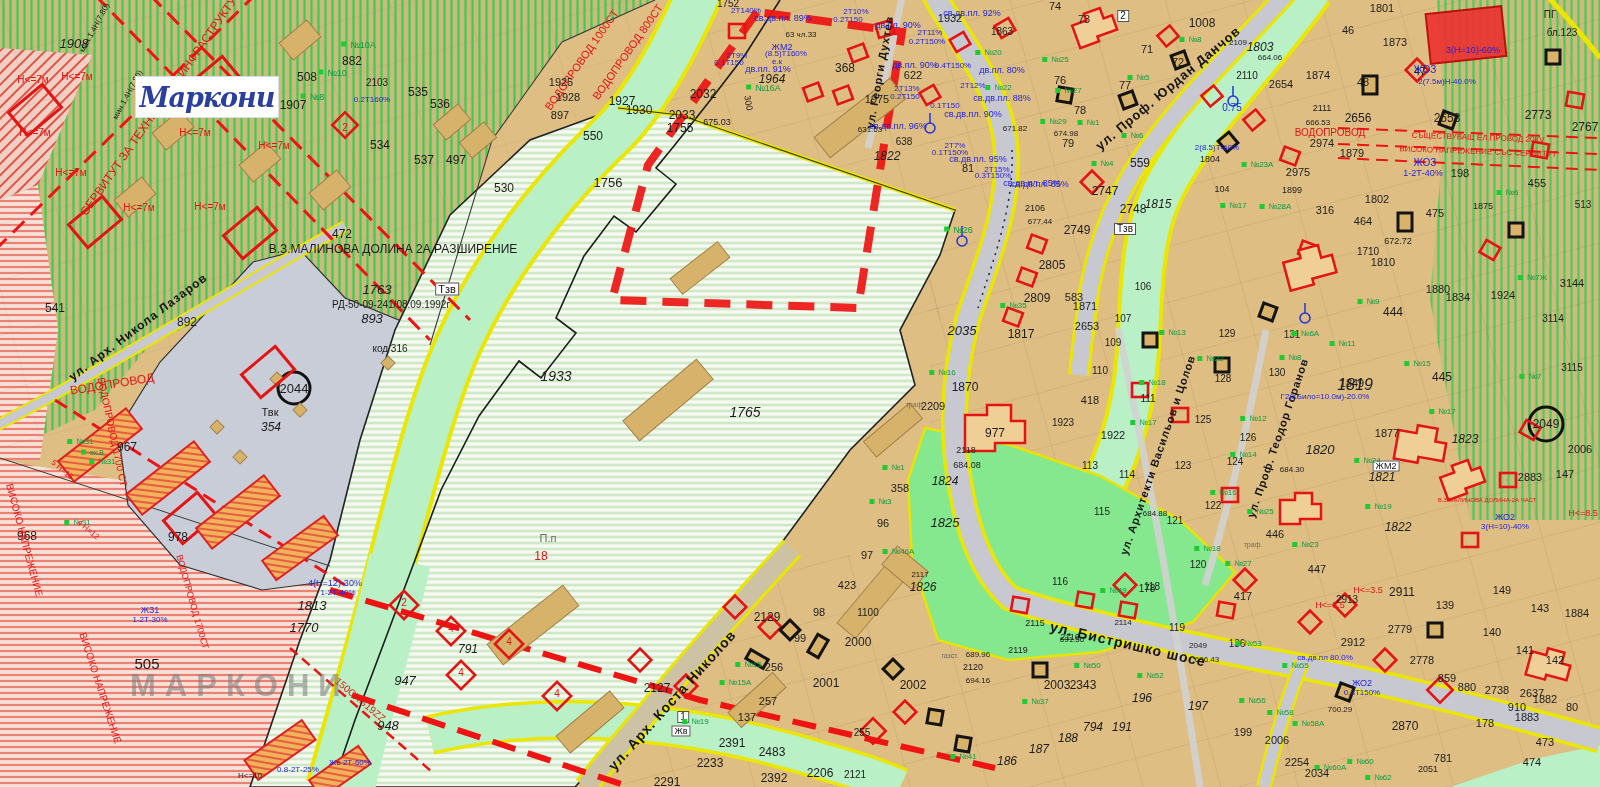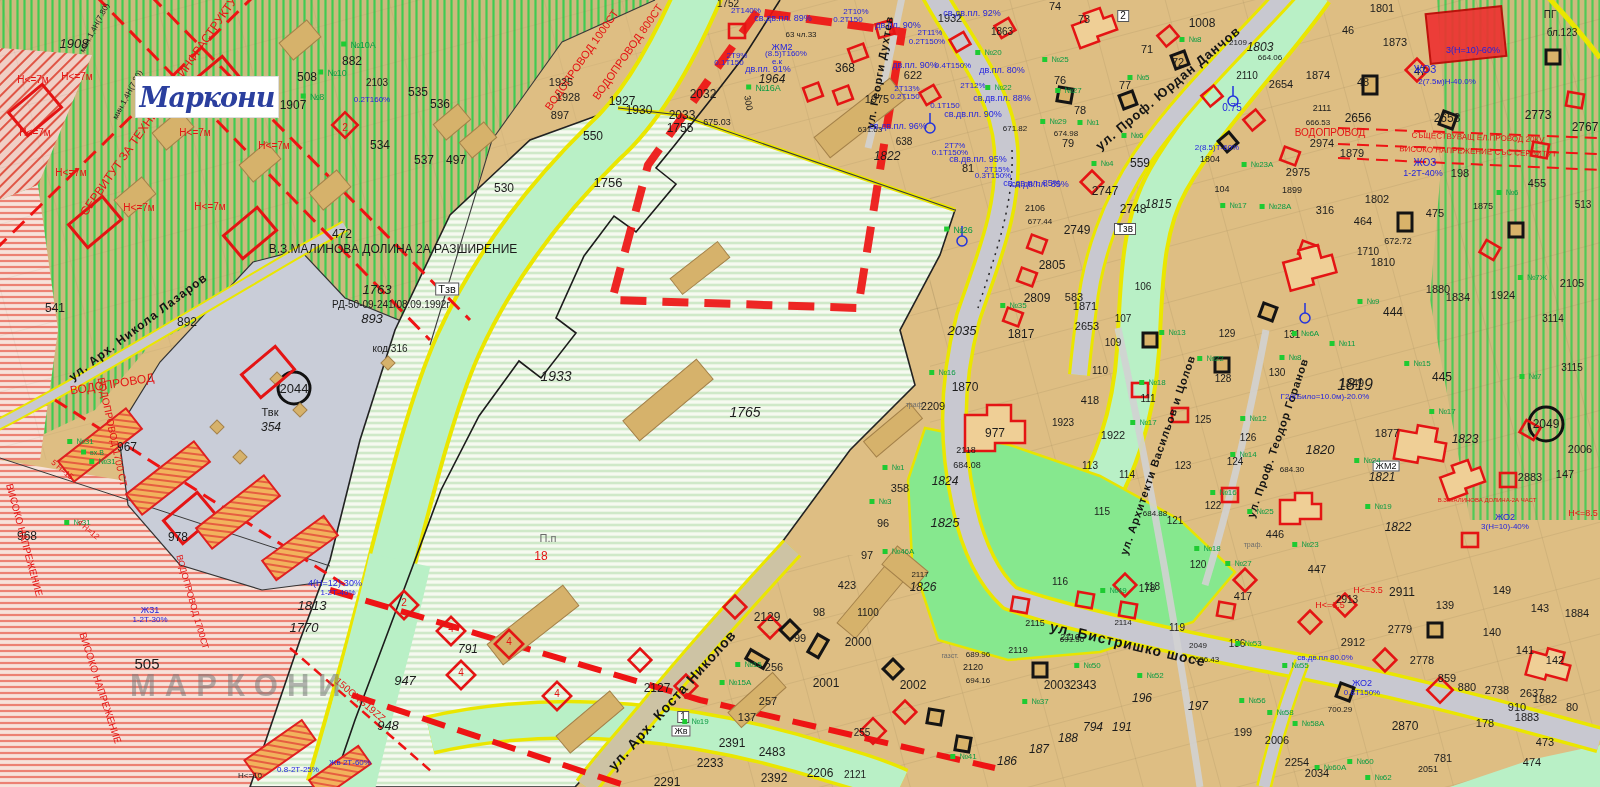--- a/index.html
+++ b/index.html
@@ -569,21 +569,21 @@
       <div class="lb ki" style="left: 1465px; top: 439px; font-size: 12px;">1823</div>
       <div class="lb ki" style="left: 1382px; top: 477px; font-size: 12px;">1821</div>
       <div class="lb bx" style="left: 1386px; top: 466px; font-size: 9px;">ЖМ2</div>
       <div class="lb g" style="left: 1372px; top: 461px; font-size: 8px;">№24</div>
       <div class="lb g" style="left: 1383px; top: 507px; font-size: 8px;">№19</div>
       <div class="lb ki" style="left: 1398px; top: 527px; font-size: 12px;">1822</div>
       <div class="lb k" style="left: 1546px; top: 424px; font-size: 12px;">2049</div>
       <div class="lb k" style="left: 1580px; top: 449px; font-size: 11px;">2006</div>
       <div class="lb k" style="left: 1530px; top: 477px; font-size: 11px;">2883</div>
       <div class="lb k" style="left: 1565px; top: 474px; font-size: 11px;">147</div>
-      <div class="lb k" style="left: 1572px; top: 283px; font-size: 11px;">2105</div>
+      <div class="lb k" style="left: 1572px; top: 283px; font-size: 11px;">3144</div>
       <div class="lb k" style="left: 1553px; top: 319px; font-size: 10px;">3114</div>
       <div class="lb k" style="left: 1572px; top: 368px; font-size: 10px;">3115</div>
       <div class="lb g" style="left: 1537px; top: 278px; font-size: 8px;">№7Ж</div>
       <div class="lb g" style="left: 1535px; top: 377px; font-size: 8px;">№7</div>
       <div class="lb r" style="left: 1487px; top: 500px; font-size: 6px;">В.З.МАЛИНОВА ДОЛИНА-2А ЧАСТ</div>
       <div class="lb b" style="left: 1505px; top: 517px; font-size: 9px;">ЖО2</div>
       <div class="lb b" style="left: 1505px; top: 527px; font-size: 8px;">3(Н=10)-40%</div>
       <div class="lb r" style="left: 1583px; top: 513px; font-size: 9px;">Н&lt;=8.5</div>
       <div class="lb st" style="left: 672px; top: 700px; font-size: 14px; transform: translate(-50%, -50%) rotate(-48deg);">ул. Арх. Коста Николов</div>
       <div class="lb bx" style="left: 683px; top: 717px; font-size: 10px;">1</div>

